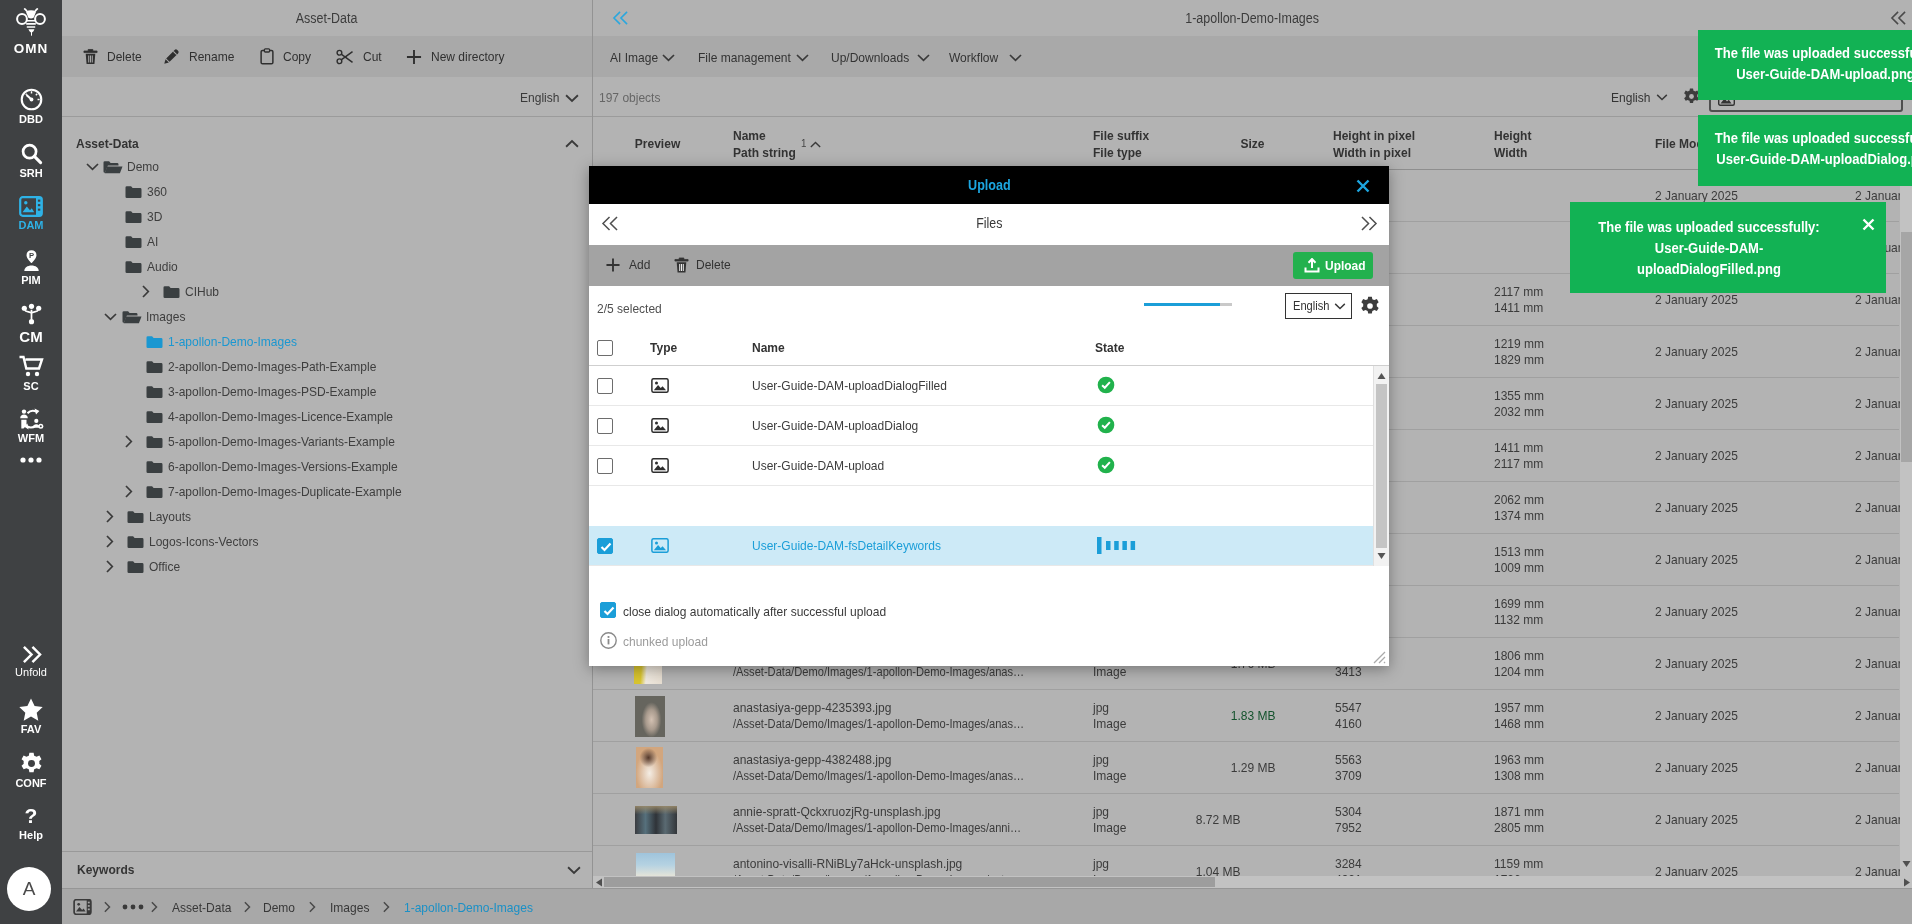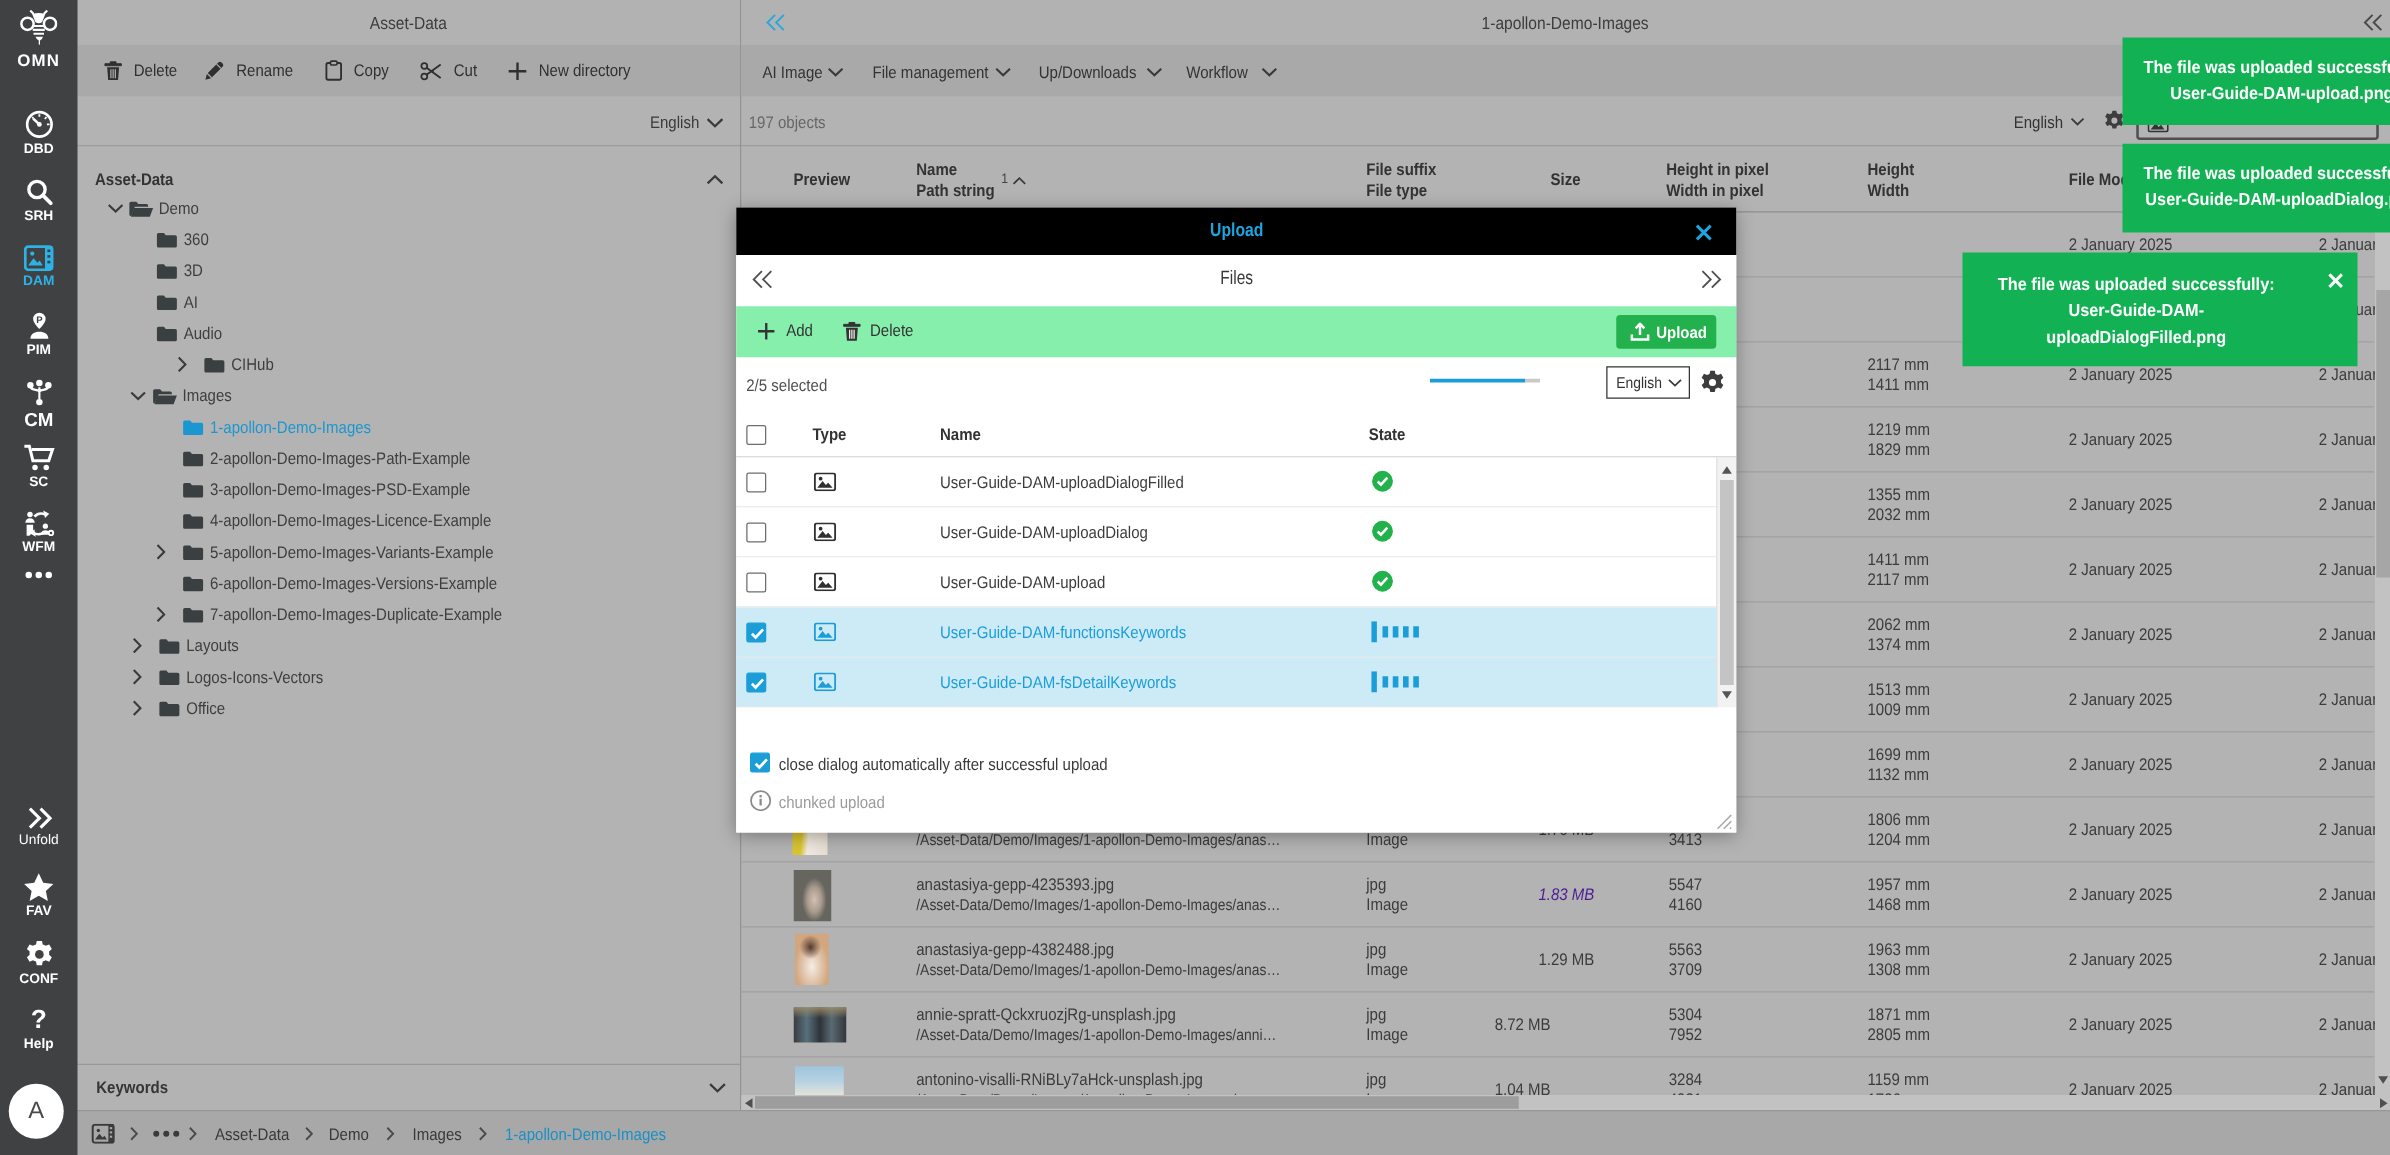--- a/index.html
+++ b/index.html
@@ -375,21 +375,21 @@
         <div class="abs" style="left:742px;top:10px;font-size:13.5px;color:#3b3b3b;font-weight:normal;white-space:nowrap;transform:scaleX(0.89);transform-origin:0 50%;">1704</div>
         <div class="abs" style="left:742px;top:26px;font-size:13.5px;color:#3b3b3b;font-weight:normal;white-space:nowrap;transform:scaleX(0.89);transform-origin:0 50%;">3413</div>
         <div class="abs" style="left:41px;top:6px;width:28px;height:40px;background:linear-gradient(95deg,#d9c52f 30%,#efe9e0 48%,#e6ddd0 100%);"></div>
       </div>
       <div class="mrow" style="top:520px;">
         <div class="abs" style="left:42px;top:6px;width:30px;height:41px;background:radial-gradient(ellipse 42% 55% at 55% 58%, #d3c1b2 0%, #a89a8d 45%, rgba(110,109,102,0) 78%) #66655e;"></div>
         <div class="abs" style="left:140px;top:10px;font-size:13.5px;color:#3b3b3b;font-weight:normal;white-space:nowrap;transform:scaleX(0.89);transform-origin:0 50%;">anastasiya-gepp-4235393.jpg</div>
         <div class="abs" style="left:140px;top:27px;font-size:12.5px;color:#3b3b3b;font-weight:normal;white-space:nowrap;transform:scaleX(0.89);transform-origin:0 50%;">/Asset-Data/Demo/Images/1-apollon-Demo-Images/anas…</div>
         <div class="abs" style="left:500px;top:10px;font-size:13.5px;color:#3b3b3b;font-weight:normal;white-space:nowrap;transform:scaleX(0.89);transform-origin:0 50%;">jpg</div>
         <div class="abs" style="left:500px;top:26px;font-size:13.5px;color:#3b3b3b;font-weight:normal;white-space:nowrap;transform:scaleX(0.89);transform-origin:0 50%;">Image</div>
-        <div class="abs" style="left:600px;top:18px;width:120px;text-align:center;font-size:13.5px;color:#4c1d95;font-weight:normal;white-space:nowrap;font-style:italic;"><span style="display:inline-block;transform:scaleX(0.89);transform-origin:50% 50%;">1.83 MB</span></div>
+        <div class="abs" style="left:600px;top:18px;width:120px;text-align:center;font-size:13.5px;color:#14532d;font-weight:normal;white-space:nowrap;"><span style="display:inline-block;transform:scaleX(0.89);transform-origin:50% 50%;">1.83 MB</span></div>
         <div class="abs" style="left:742px;top:10px;font-size:13.5px;color:#3b3b3b;font-weight:normal;white-space:nowrap;transform:scaleX(0.89);transform-origin:0 50%;">5547</div>
         <div class="abs" style="left:742px;top:26px;font-size:13.5px;color:#3b3b3b;font-weight:normal;white-space:nowrap;transform:scaleX(0.89);transform-origin:0 50%;">4160</div>
         <div class="abs" style="left:901px;top:10px;font-size:13.5px;color:#3b3b3b;font-weight:normal;white-space:nowrap;transform:scaleX(0.89);transform-origin:0 50%;">1957 mm</div>
         <div class="abs" style="left:901px;top:26px;font-size:13.5px;color:#3b3b3b;font-weight:normal;white-space:nowrap;transform:scaleX(0.89);transform-origin:0 50%;">1468 mm</div>
         <div class="abs" style="left:1062px;top:18px;font-size:13.5px;color:#3b3b3b;font-weight:normal;white-space:nowrap;transform:scaleX(0.89);transform-origin:0 50%;">2 January 2025</div>
         <div class="abs" style="left:1262px;top:18px;font-size:13.5px;color:#3b3b3b;font-weight:normal;white-space:nowrap;transform:scaleX(0.89);transform-origin:0 50%;">2 January 2025</div>
       </div>
       <div class="mrow" style="top:572px;">
         <div class="abs" style="left:43px;top:5px;width:27px;height:41px;background:radial-gradient(ellipse 50% 36% at 46% 26%, #54382a 0%, rgba(84,56,42,0) 65%), radial-gradient(ellipse 50% 55% at 50% 64%, #f4ede4 0%, #e2c9b2 50%, #d2a67e 100%);"></div>
         <div class="abs" style="left:140px;top:10px;font-size:13.5px;color:#3b3b3b;font-weight:normal;white-space:nowrap;transform:scaleX(0.89);transform-origin:0 50%;">anastasiya-gepp-4382488.jpg</div>
@@ -632,21 +632,21 @@
     </div>
     <div class="abs" style="left:0;top:38px;width:800px;height:41px;background:#fff;">
       <svg class="abs" style="left:12px;top:12px;" width="18" height="15" viewBox="0 0 19 16">
         <path d="M9 1 L2 8 l7 7 M17 1 l-7 7 7 7" fill="none" stroke="#4f4f4f" stroke-width="1.6"></path>
       </svg>
       <div class="abs" style="left:0;top:10px;width:100%;text-align:center;font-size:15.5px;color:#383838;font-weight:normal;white-space:nowrap;"><span style="display:inline-block;transform:scaleX(0.8);transform-origin:50% 50%;">Files</span></div>
       <svg class="abs" style="left:771px;top:12px;" width="18" height="15" viewBox="0 0 19 16">
         <path d="M2 1 l7 7 -7 7 M10 1 l7 7 -7 7" fill="none" stroke="#4f4f4f" stroke-width="1.6"></path>
       </svg>
     </div>
-    <div class="abs" style="left:0;top:79px;width:800px;height:41px;background:#86efac;">
+    <div class="abs" style="left:0;top:79px;width:800px;height:41px;background:#a3a3a3;">
       <svg class="abs" style="left:17px;top:13px;" width="14" height="14" viewBox="0 0 15 15">
         <path d="M7.5 0.5 v14 M0.5 7.5 h14" stroke="#333" stroke-width="2"></path>
       </svg>
       <div class="abs" style="left:40px;top:12px;font-size:13.5px;color:#333;font-weight:normal;white-space:nowrap;transform:scaleX(0.89);transform-origin:0 50%;">Add</div>
       <svg class="abs" style="left:85px;top:11px;" width="15" height="18" viewBox="0 0 16 17">
         <path d="M1 2.6 h14 v1.7 h-14 Z M5.5 2.6 V1 h5 v1.6" fill="#333" stroke="#333" stroke-width="0.8"></path>
         <path d="M2.9 5.6 h10.2 l-0.9 10.9 h-8.4 Z" fill="#333"></path>
         <path d="M6.1 7.3 v7.6 M8 7.3 v7.6 M9.9 7.3 v7.6" stroke="#ececec" stroke-width="1.1"></path>
       </svg>
       <div class="abs" style="left:107px;top:12px;font-size:13.5px;color:#333;font-weight:normal;white-space:nowrap;transform:scaleX(0.89);transform-origin:0 50%;">Delete</div>
@@ -715,42 +715,20 @@
         <svg width="18" height="15" viewBox="0 0 20 17">
           <rect x="0.8" y="0.8" width="18.4" height="15.4" rx="2" fill="none" stroke="#2f2f2f" stroke-width="1.7"></rect>
           <circle cx="6" cy="5.6" r="1.7" fill="#2f2f2f"></circle>
           <path d="M3 13.8 L7.8 7.8 L10.8 11.4 L12.9 9.3 L16.9 13.8 Z" fill="#2f2f2f"></path>
         </svg>
       </div>
       <div class="abs" style="left:163px;top:12px;font-size:13.5px;color:#3c3c3c;font-weight:normal;white-space:nowrap;transform:scaleX(0.89);transform-origin:0 50%;">User-Guide-DAM-upload</div>
       <svg class="abs" style="left:508px;top:10px;" width="18" height="18" viewBox="0 0 19 19">
         <circle cx="9.5" cy="9.5" r="8.8" fill="#21b24c"></circle>
         <path d="M5.4 9.7 L8.2 12.4 L13.6 6.5" fill="none" stroke="#fff" stroke-width="2.1"></path>
-      </svg>
-    </div>
-    <div class="abs" style="left:0;top:320px;width:785px;height:40px;background:#cdeaf7;border-bottom:1px solid #e8e8e8;">
-      <div class="chk chk-on" style="left:8px;top:12px;">
-        <svg width="12" height="10" viewBox="0 0 12 10" style="position:absolute;left:2px;top:3px;">
-          <path d="M1.5 5 L4.5 8 L10.5 1.5" fill="none" stroke="#fff" stroke-width="2.2"></path>
-        </svg>
-      </div>
-      <div class="abs" style="left:62px;top:12px;">
-        <svg width="18" height="15" viewBox="0 0 20 17">
-          <rect x="0.8" y="0.8" width="18.4" height="15.4" rx="2" fill="none" stroke="#1b9ed8" stroke-width="1.7"></rect>
-          <circle cx="6" cy="5.6" r="1.7" fill="#1b9ed8"></circle>
-          <path d="M3 13.8 L7.8 7.8 L10.8 11.4 L12.9 9.3 L16.9 13.8 Z" fill="#1b9ed8"></path>
-        </svg>
-      </div>
-      <div class="abs" style="left:163px;top:12px;font-size:13.5px;color:#1b9ed8;font-weight:normal;white-space:nowrap;transform:scaleX(0.89);transform-origin:0 50%;">User-Guide-DAM-functionsKeywords</div>
-      <svg class="abs" style="left:508px;top:11px;" width="42" height="17" viewBox="0 0 42 17">
-        <rect x="0" y="0" width="4.5" height="17" fill="#1b9ed8"></rect>
-        <rect x="9.0" y="4" width="4.5" height="9" fill="#1b9ed8"></rect>
-        <rect x="17.2" y="4" width="4.5" height="9" fill="#1b9ed8"></rect>
-        <rect x="25.4" y="4" width="4.5" height="9" fill="#1b9ed8"></rect>
-        <rect x="33.599999999999994" y="4" width="4.5" height="9" fill="#1b9ed8"></rect>
       </svg>
     </div>
     <div class="abs" style="left:0;top:360px;width:785px;height:40px;background:#cdeaf7;border-bottom:1px solid #e8e8e8;">
       <div class="chk chk-on" style="left:8px;top:12px;">
         <svg width="12" height="10" viewBox="0 0 12 10" style="position:absolute;left:2px;top:3px;">
           <path d="M1.5 5 L4.5 8 L10.5 1.5" fill="none" stroke="#fff" stroke-width="2.2"></path>
         </svg>
       </div>
       <div class="abs" style="left:62px;top:12px;">
         <svg width="18" height="15" viewBox="0 0 20 17">

